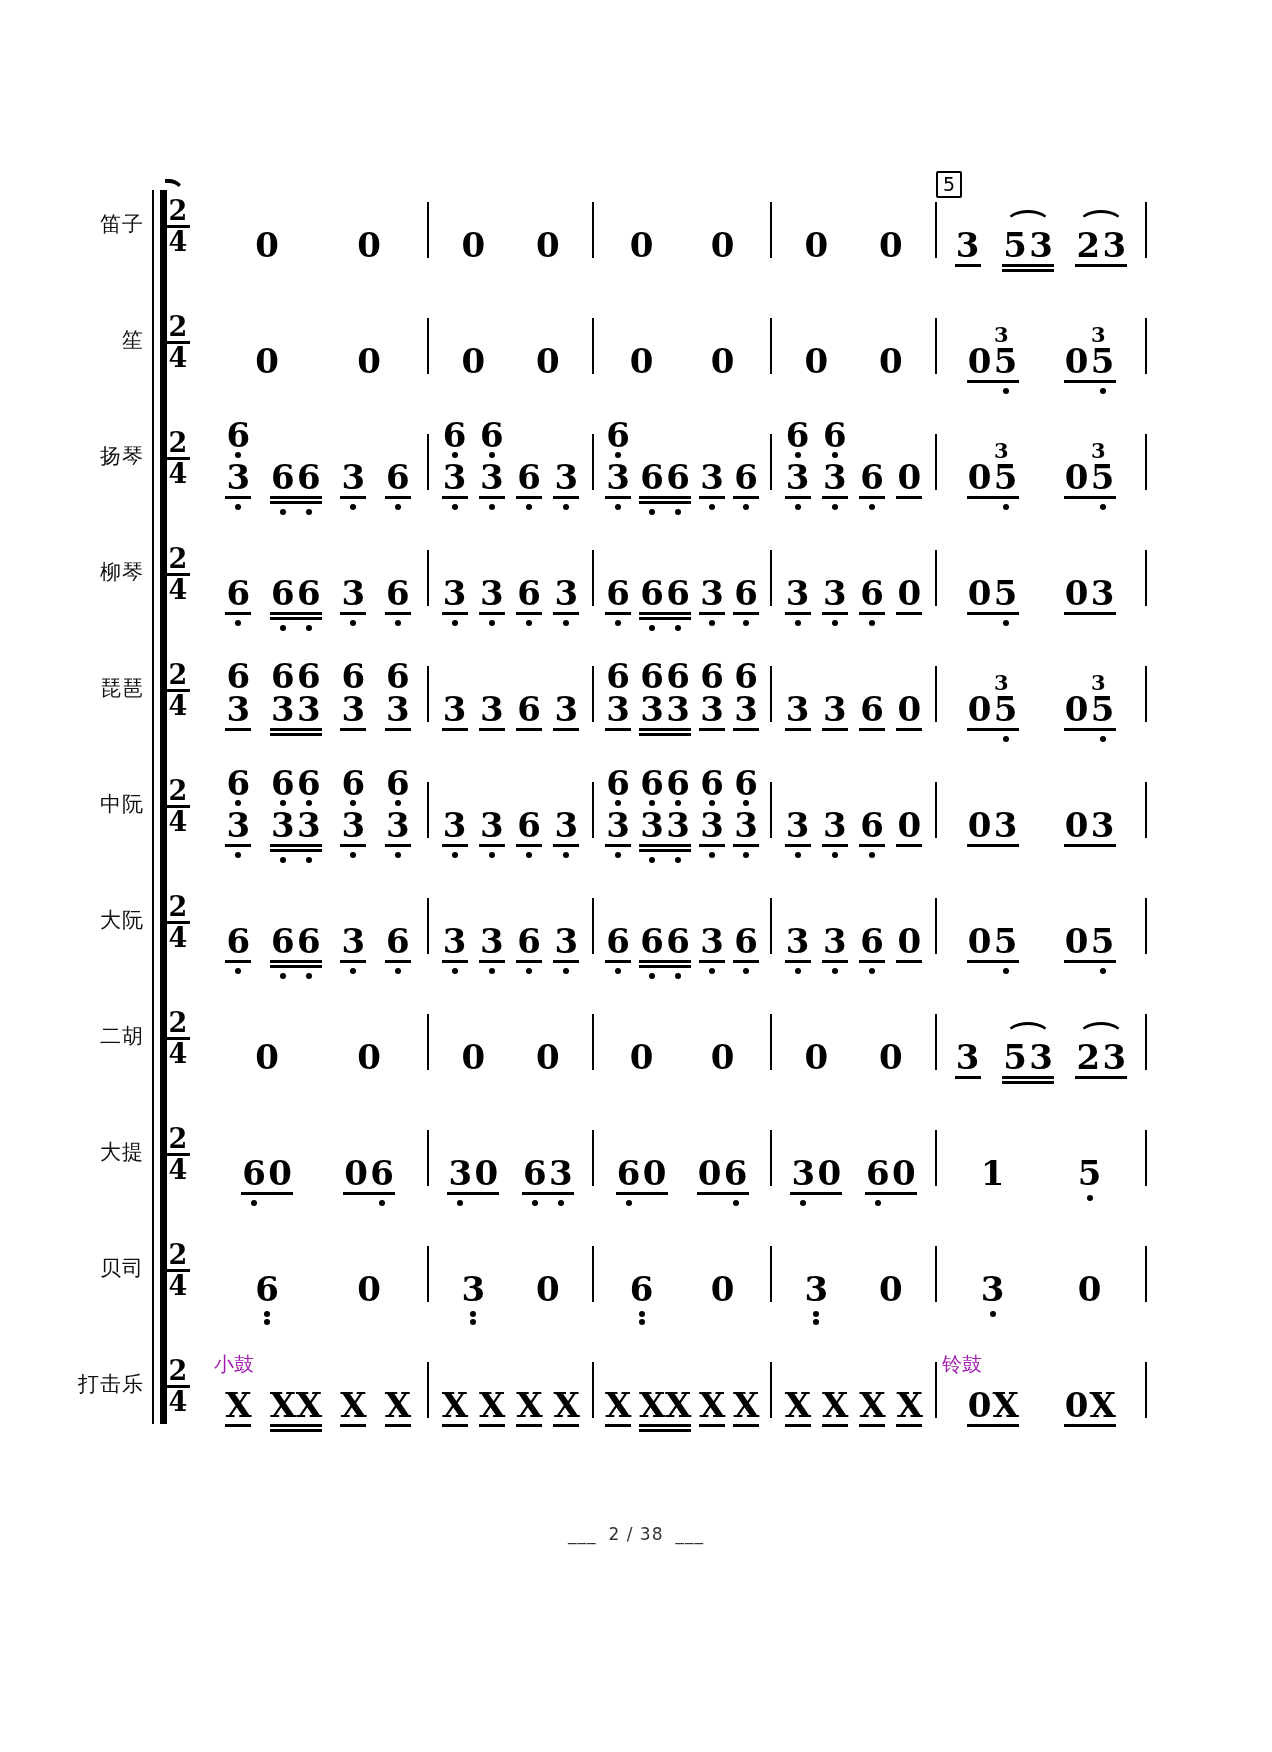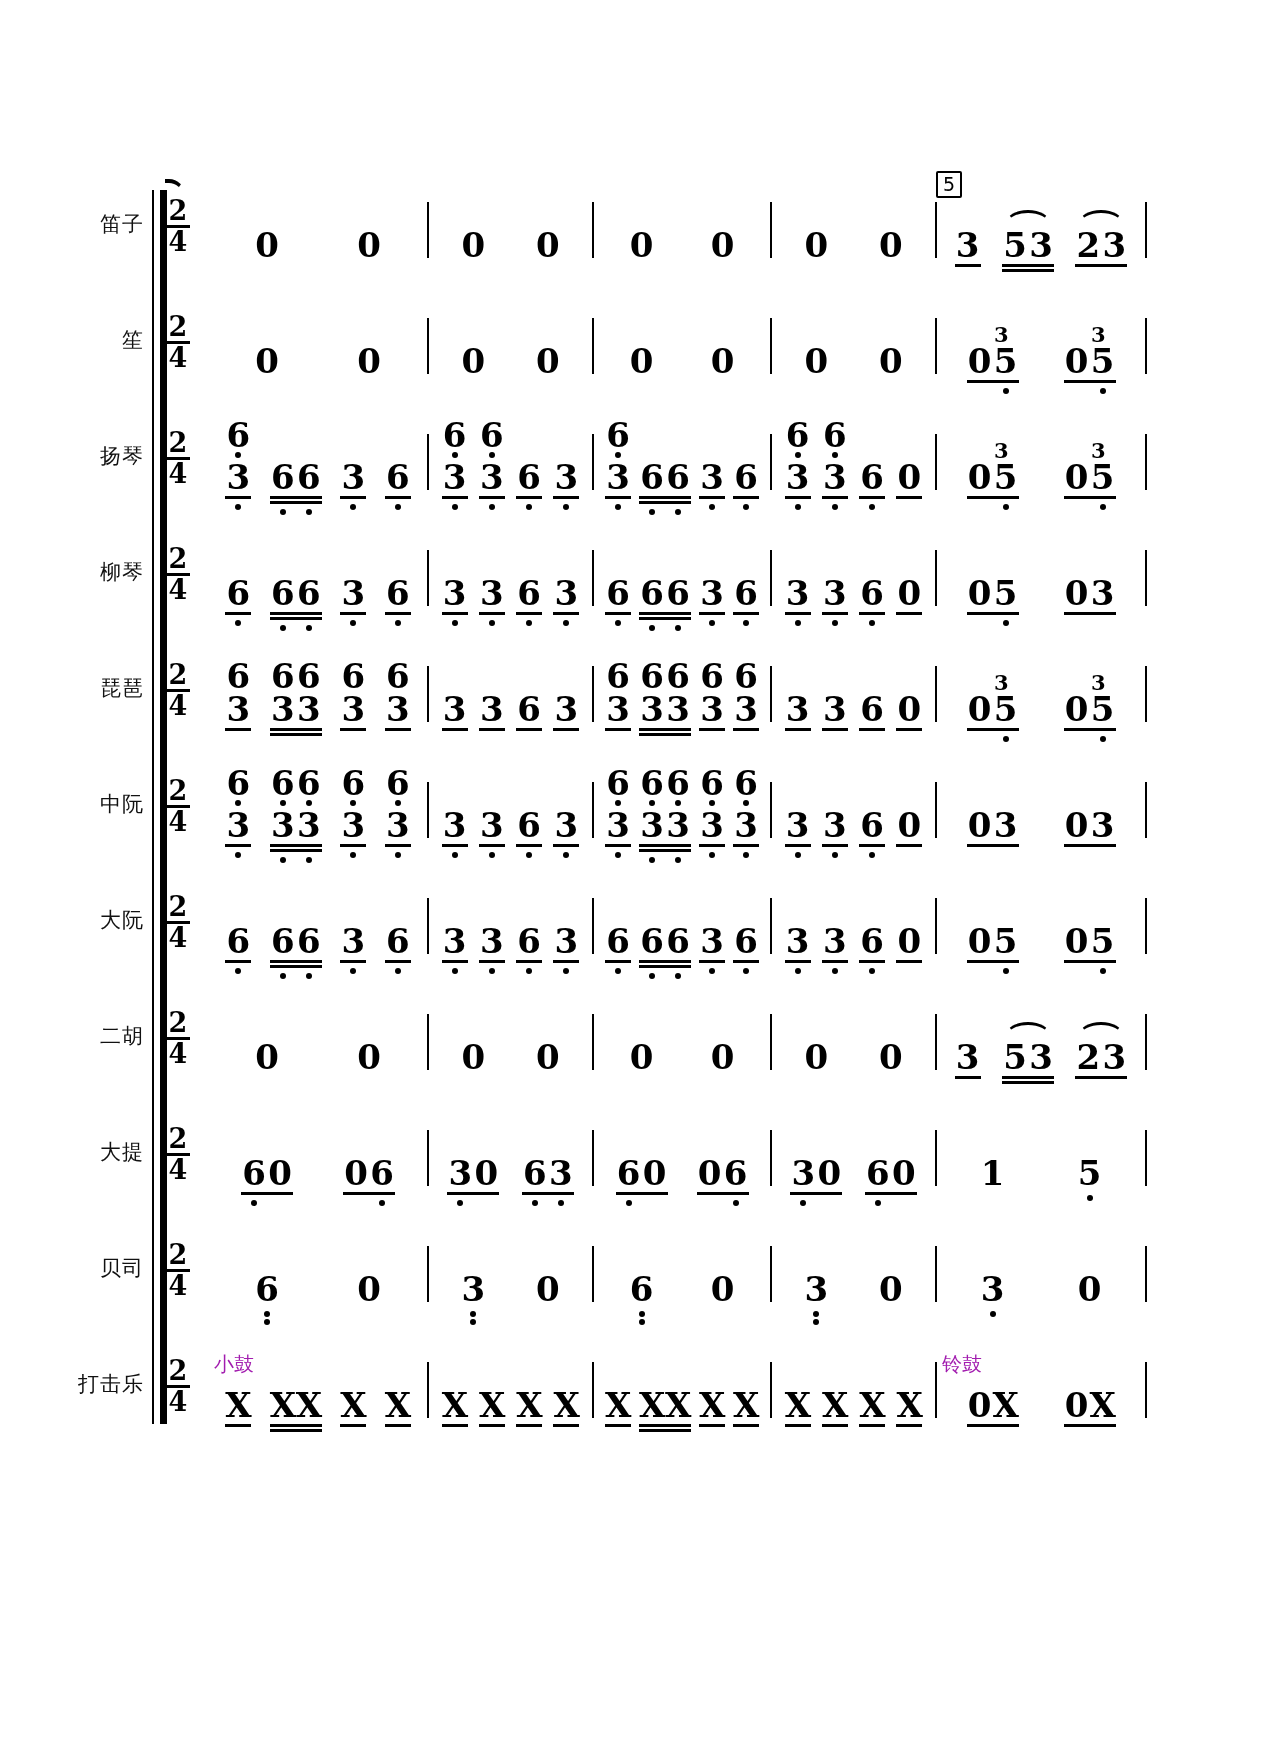--- a/index.html
+++ b/index.html
@@ -2538,13 +2538,16 @@
                 <div class="under">
                   <div class="beam"></div>
                 </div>
               </div>
             </div>
             <div class="bar"></div>
           </div>
         </div>
       </div>
     </div>
+  <div id="footer">
+    <span>___</span><span>2 / 38</span><span>___</span>
+  </div>
 </div>
 
 </body></html>

